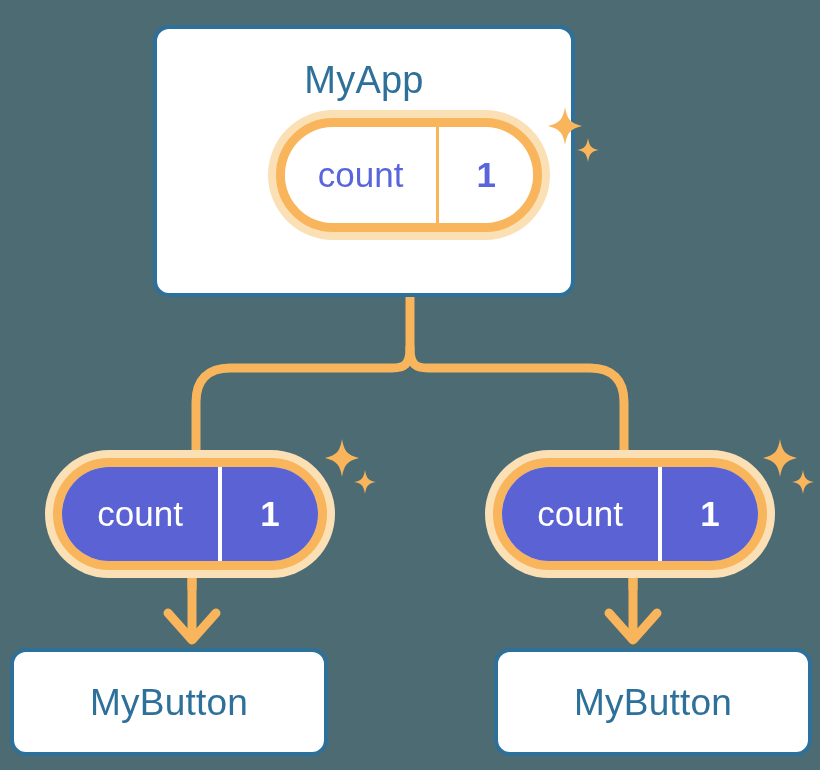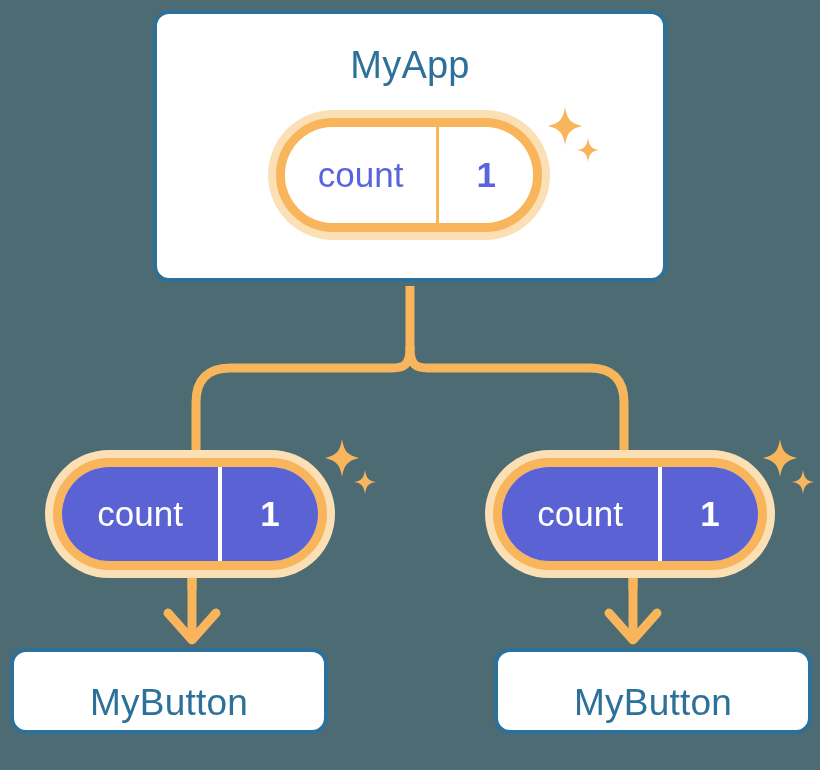--- a/index.html
+++ b/index.html
@@ -45,31 +45,31 @@
     width: 100%;
     text-align: center;
     color: #2d7099;
     font-weight: 400;
     letter-spacing: 0.2px;
     white-space: nowrap;
   }
 
   #card-app {
     left: 153px;
-    top: 10px;
-    width: 514px;
+    top: 25px;
+    width: 422px;
     height: 272px;
   }
   #card-app .card-title {
     top: 30px;
     font-size: 38px;
   }
 
   .card-btn {
-    height: 86px;
+    height: 108px;
   }
   #card-btn-left {
     left: 10px;
     top: 648px;
     width: 318px;
   }
   #card-btn-right {
     left: 494px;
     top: 648px;
     width: 318px;

